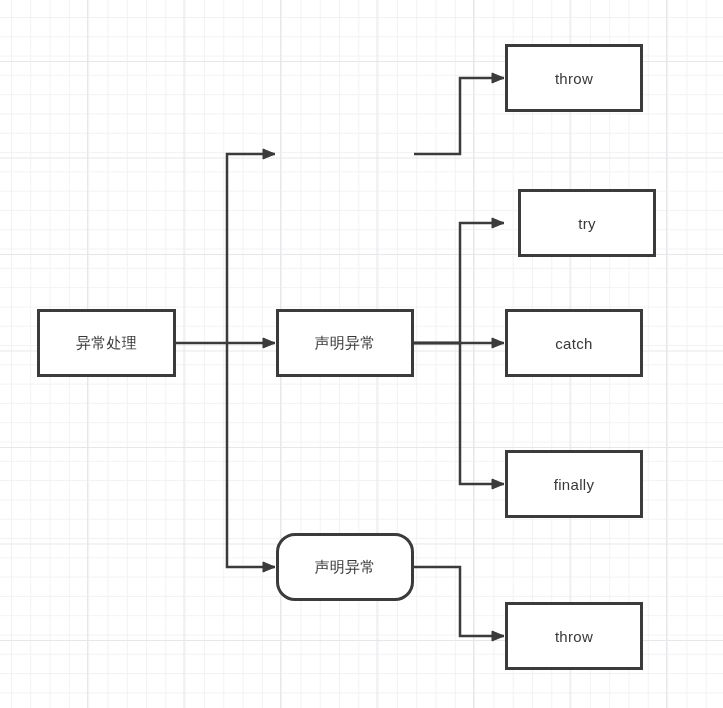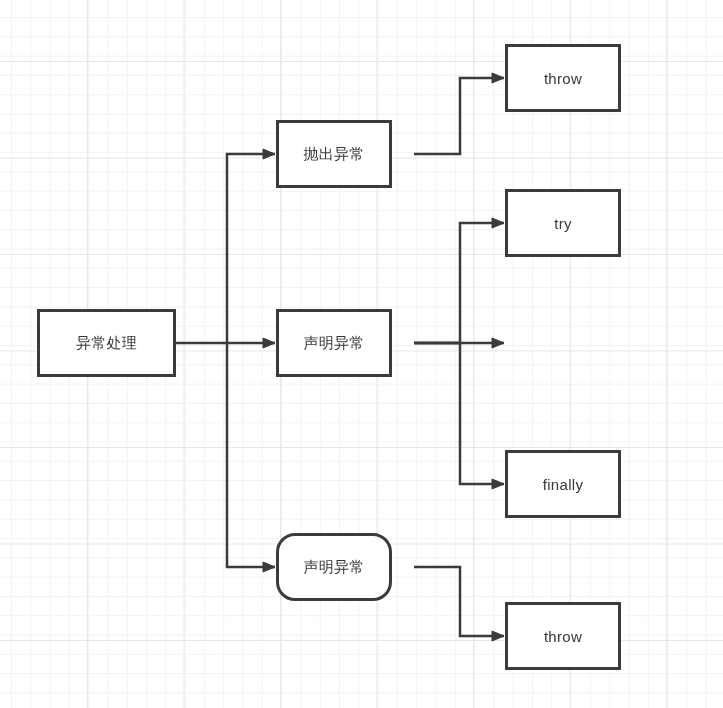--- a/index.html
+++ b/index.html
@@ -29,39 +29,39 @@
     width: 723px;
     height: 708px;
   }
   svg.connectors path.edge {
     fill: none;
     stroke: #3b3b3b;
     stroke-width: 2.5;
   }
   .node {
     position: absolute;
-    width: 116px;
+    width: 138px;
     height: 68px;
     box-sizing: border-box;
     border: 3px solid #3b3b3b;
     background: #ffffff;
     display: flex;
     align-items: center;
     justify-content: center;
     font-size: 15px;
     color: #383838;
     letter-spacing: 0.3px;
     white-space: nowrap;
   }
   .node-root          { left: 37px;  top: 309px; width: 139px; text-align: right; }
   .node-branch-throw  { left: 276px; top: 120px; }
   .node-branch-catch  { left: 276px; top: 309px; }
   .node-branch-declare{ left: 276px; top: 533px; border-radius: 19px; }
   .node-leaf-throw-top{ left: 505px; top: 44px;  }
-  .node-leaf-try      { left: 505px; top: 189px; }
+  .node-leaf-try      { left: 518px; top: 189px; }
   .node-leaf-catch    { left: 505px; top: 309px; }
   .node-leaf-finally  { left: 505px; top: 450px; }
   .node-leaf-throw-bottom { left: 505px; top: 602px; }
 </style>
 </head>
 <body>
 
 <div class="canvas">
 
   <svg class="connectors" viewBox="0 0 723 708" xmlns="http://www.w3.org/2000/svg">
@@ -79,28 +79,28 @@
 
     <path class="edge" d="M414 343 H460 V223 H504" marker-end="url(#arrow)"></path>
     <path class="edge" d="M414 343 H504" marker-end="url(#arrow)"></path>
     <path class="edge" d="M414 343 H460 V484 H504" marker-end="url(#arrow)"></path>
 
     <path class="edge" d="M414 567 H460 V636 H504" marker-end="url(#arrow)"></path>
   </svg>
 
   <div class="node node-root">异常处理</div>
 
-  <div class="node node-branch-throw">抛出异常</div>
 
   <div class="node node-branch-catch">声明异常</div>
 
   <div class="node node-branch-declare">声明异常</div>
 
   <div class="node node-leaf-throw-top">throw</div>
 
   <div class="node node-leaf-try">try</div>
 
+  <div class="node node-leaf-catch">catch</div>
 
   <div class="node node-leaf-finally">finally</div>
 
   <div class="node node-leaf-throw-bottom">throw</div>
 
 </div>
 
 </body></html>

